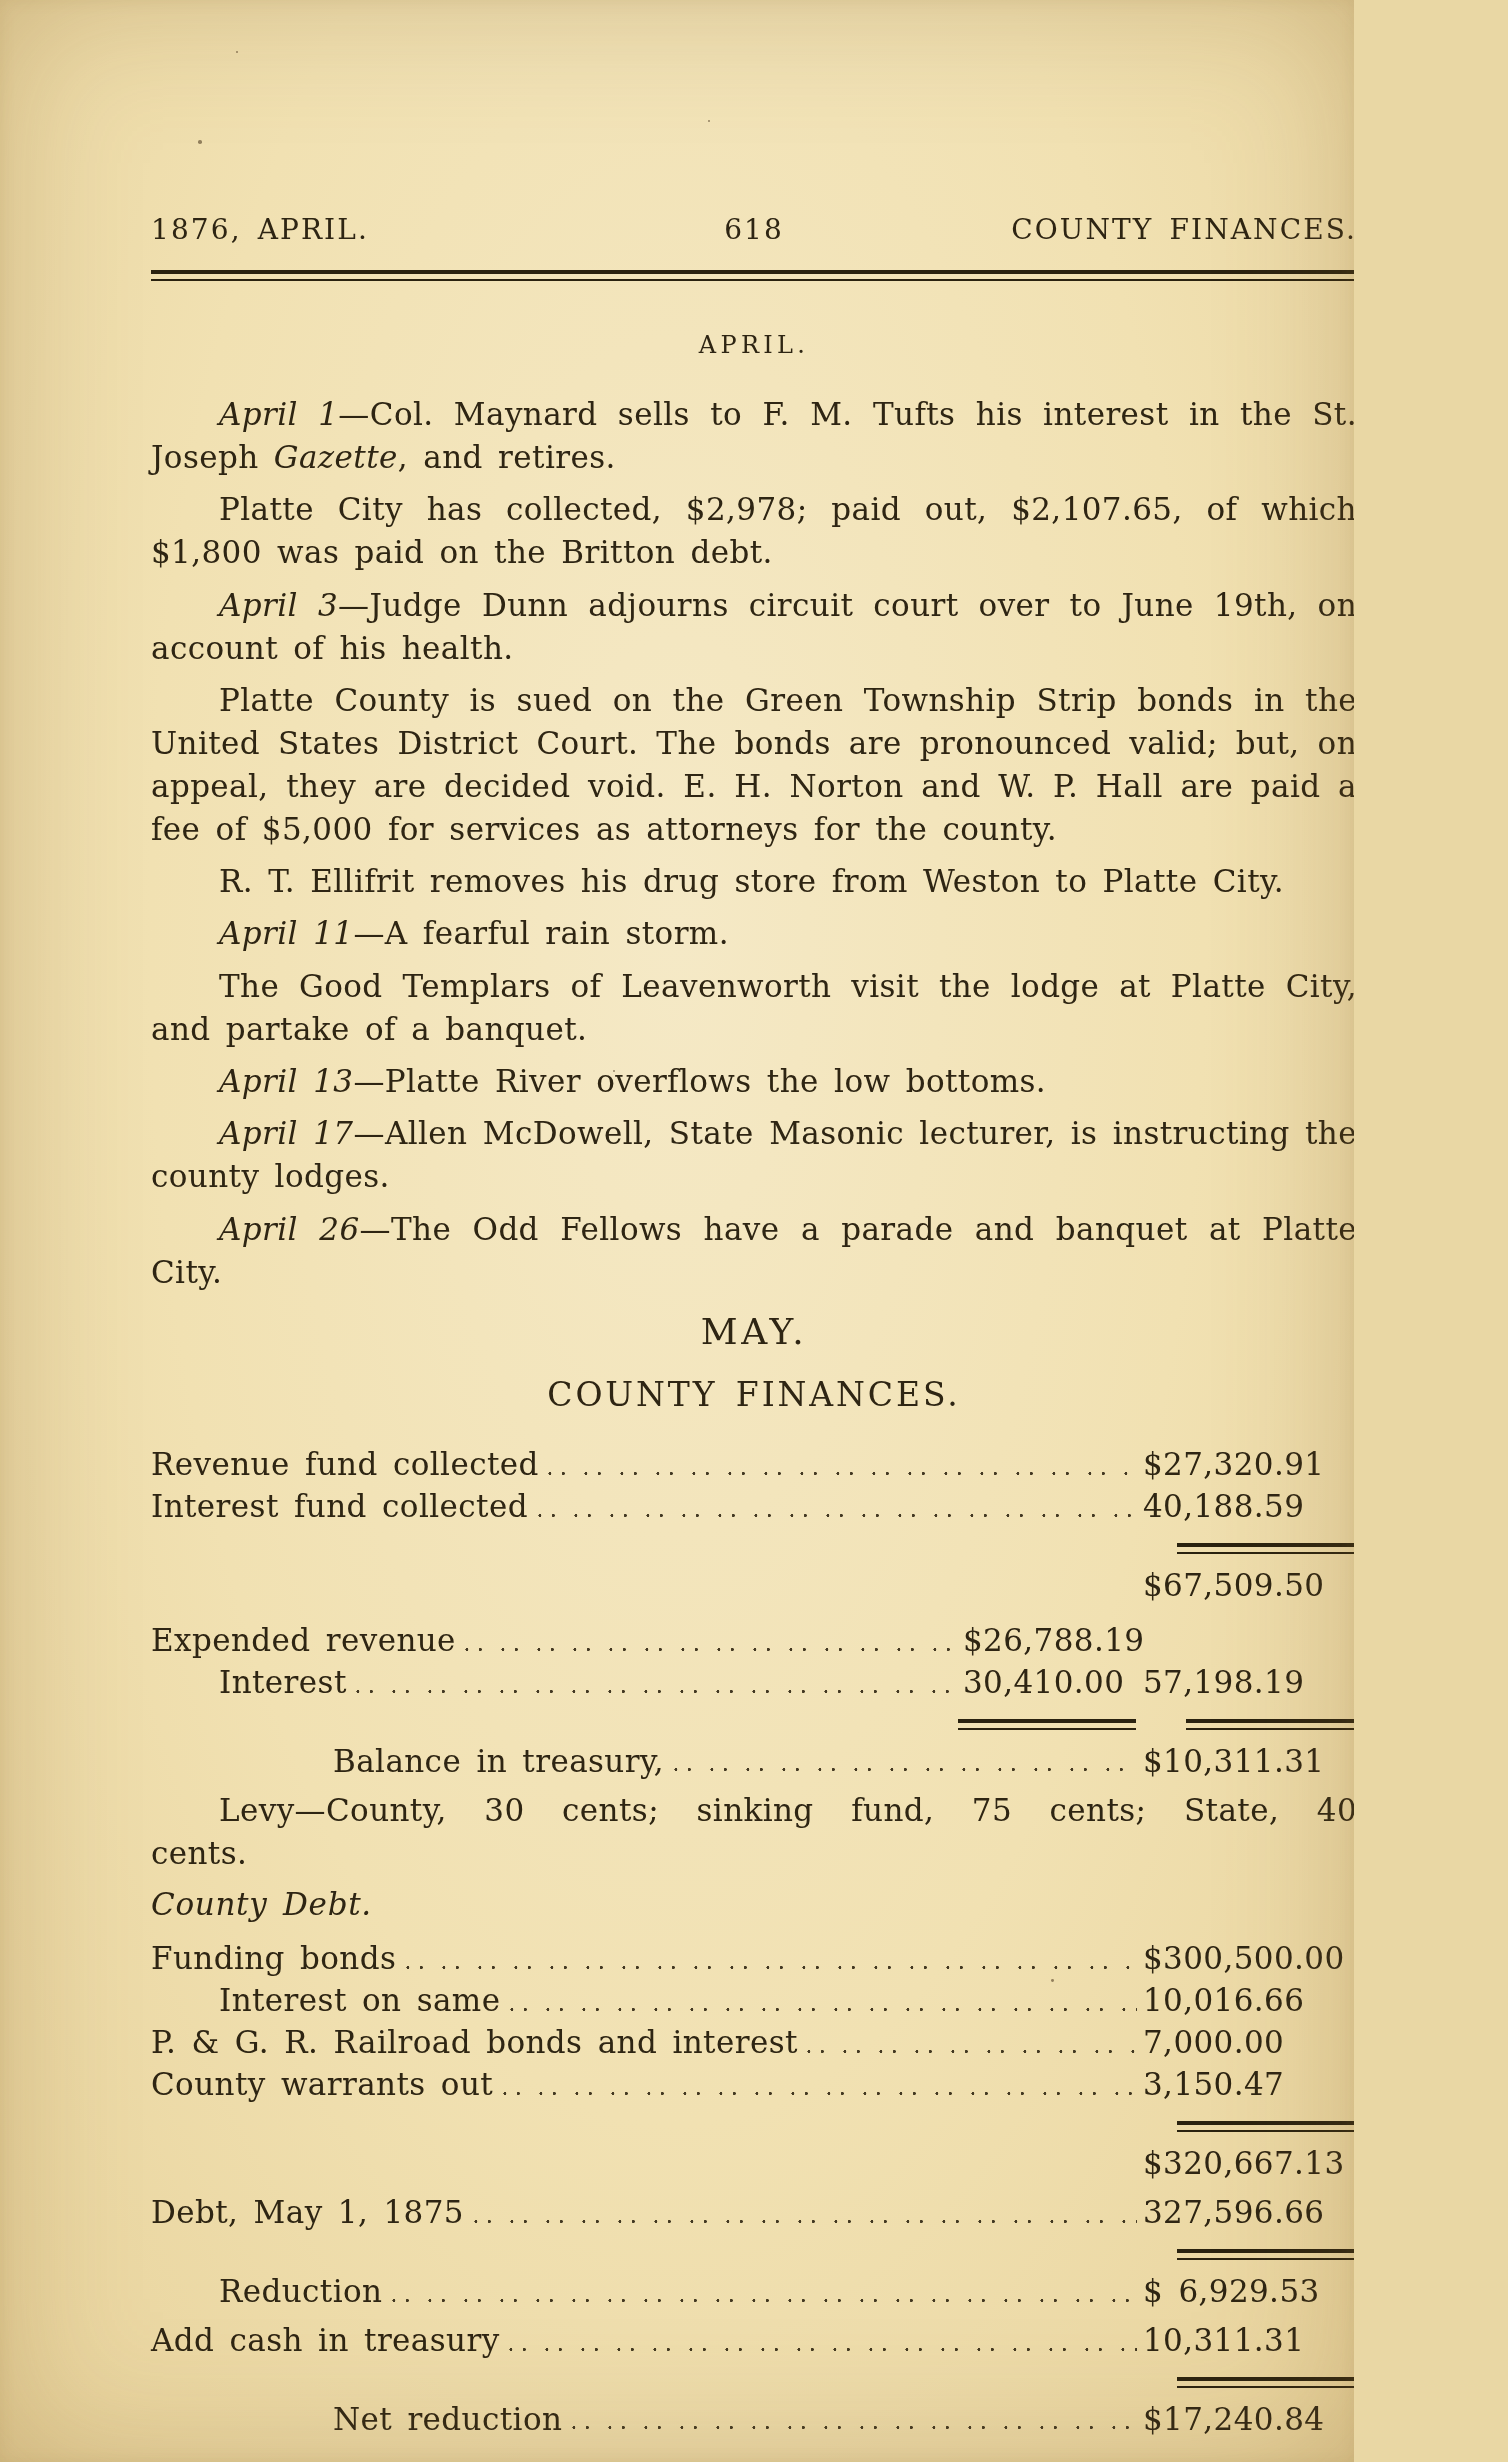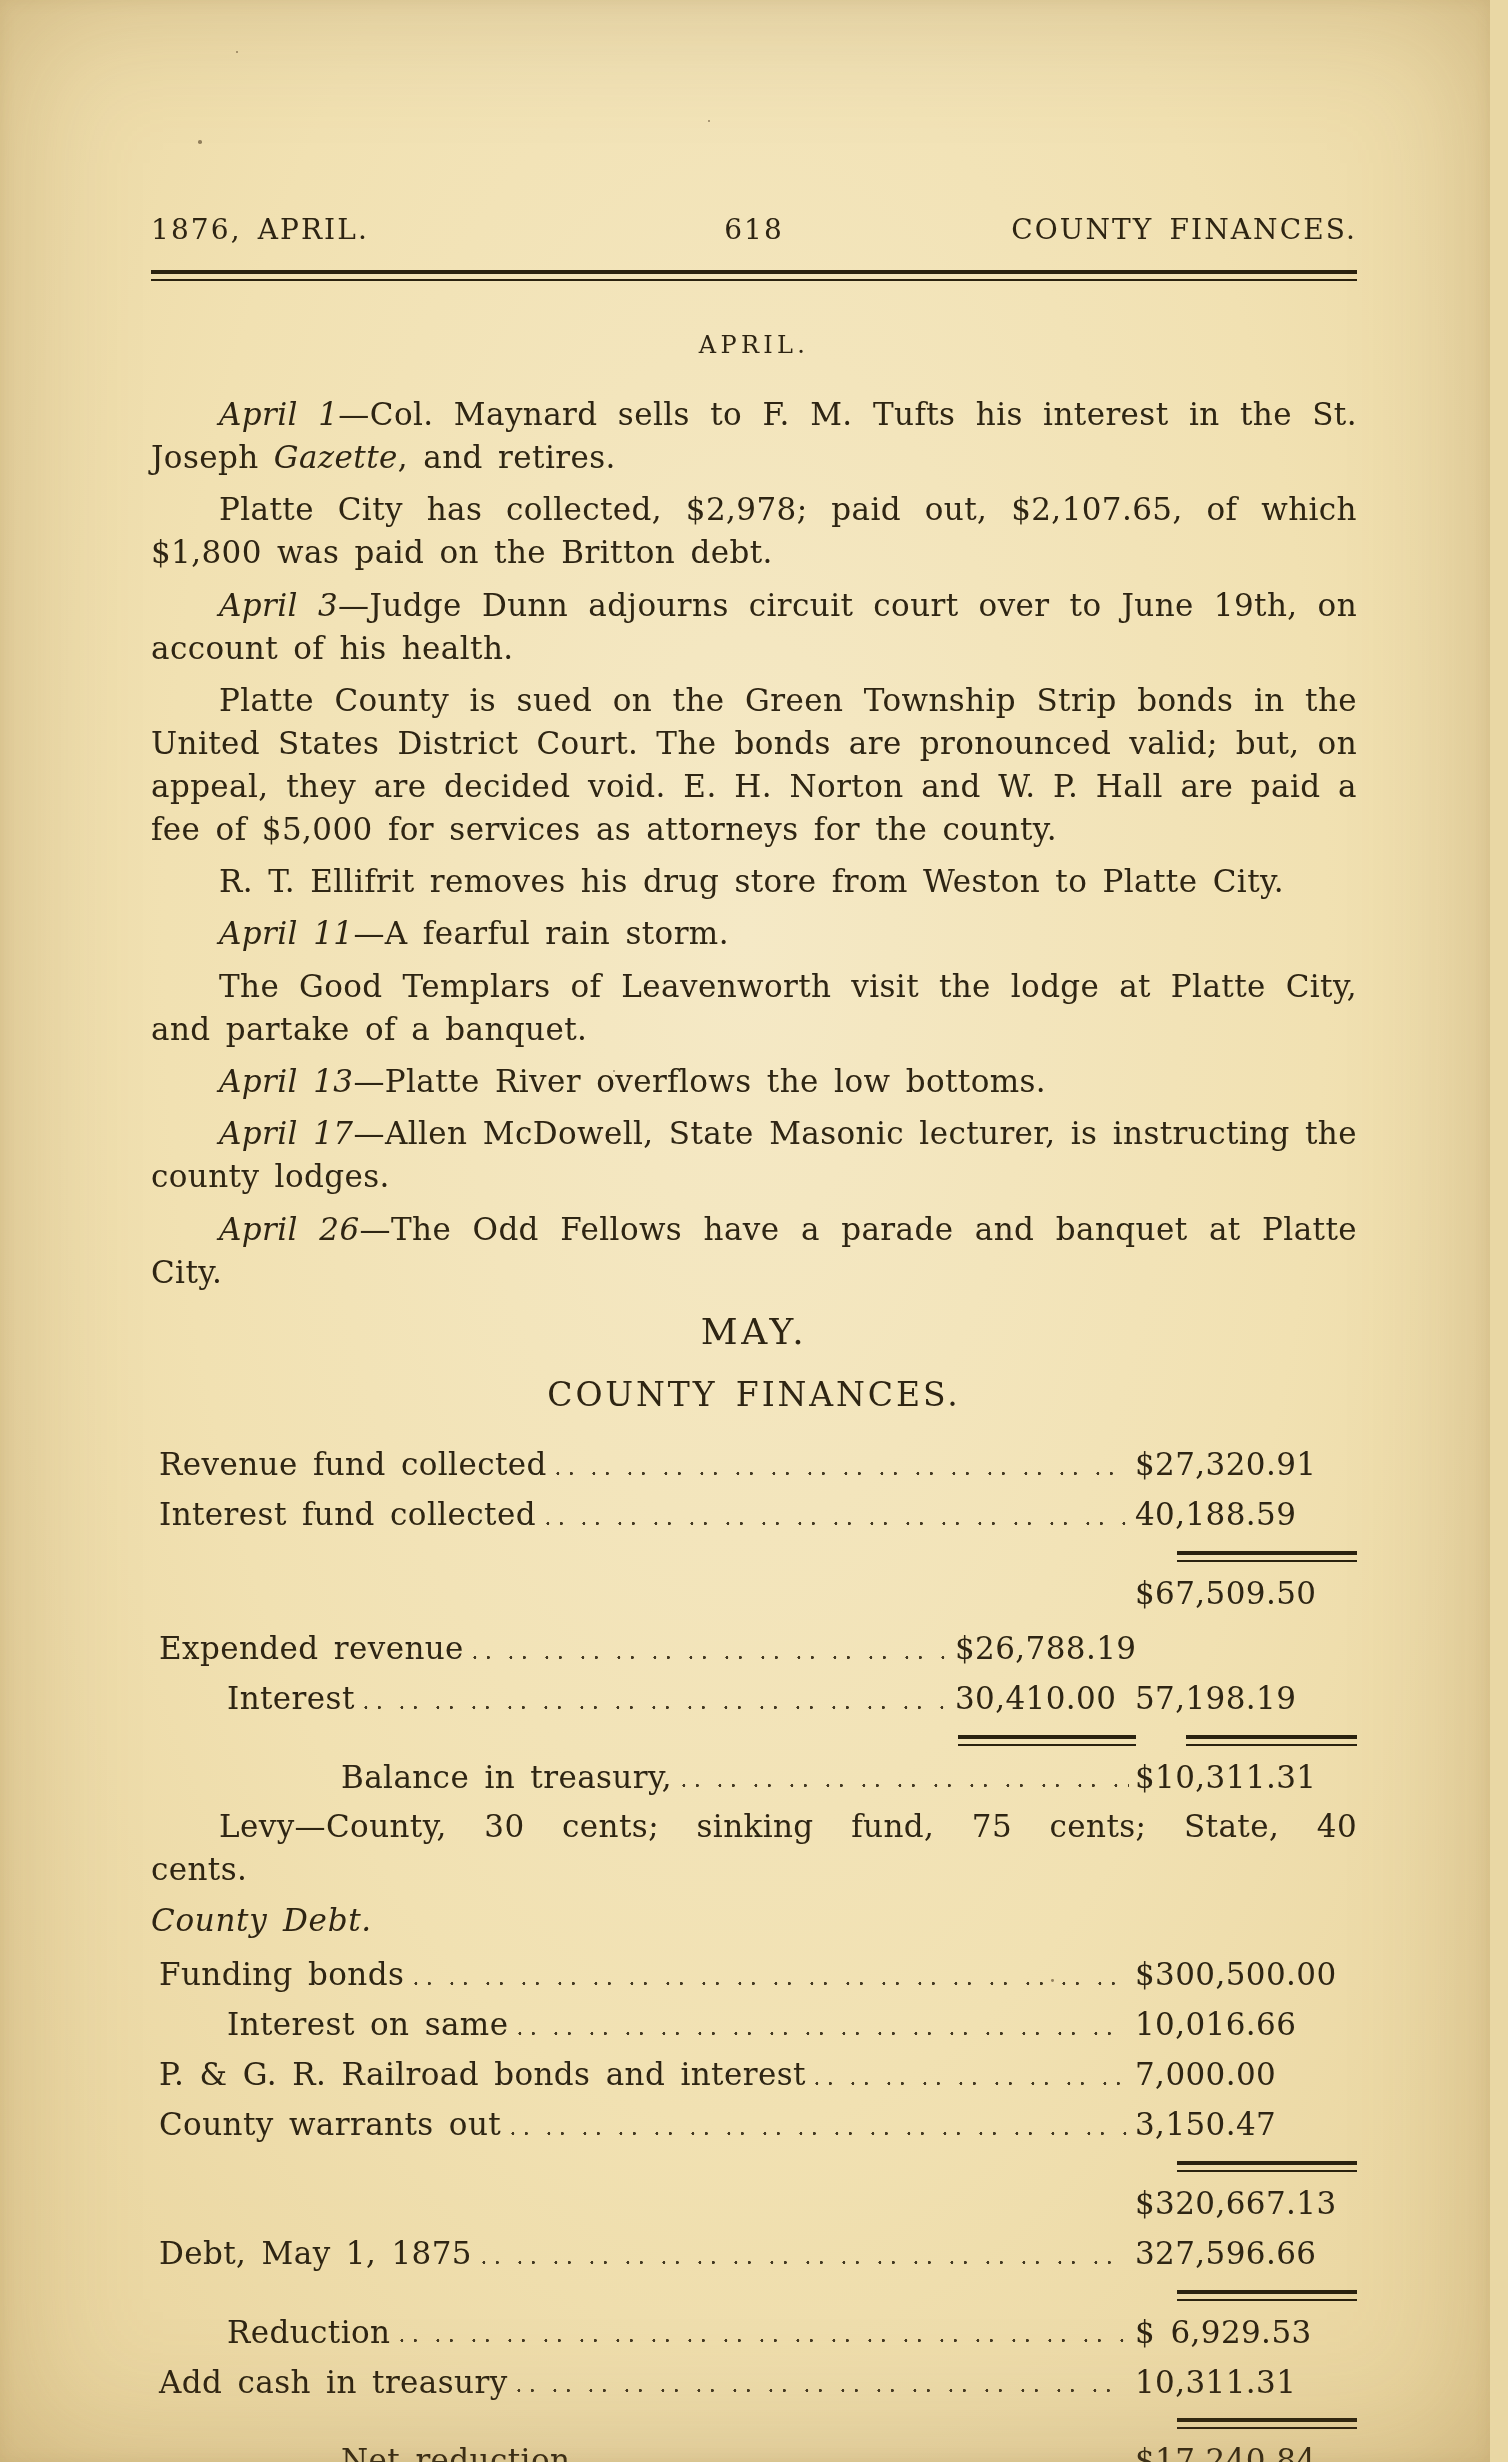--- a/index.html
+++ b/index.html
@@ -3,21 +3,21 @@
 <meta charset="utf-8">
 <style>
   html, body { margin: 0; padding: 0; }
   body {
     width: 1509px; height: 2462px;
     background: #e9d7a4;
     font-family: "DejaVu Serif", "Liberation Serif", serif;
   }
   .page {
     position: relative;
-    width: 1490px; height: 2462px;
+    width: 1354px; height: 2462px;
     overflow: hidden;
     color: #2e2513;
     background: radial-gradient(ellipse at 50% 38%, #f5e9c6 0%, #f1e1b2 55%, #e8d39c 100%);
   }
   .page::after {
     content: ""; position: absolute; inset: 0; pointer-events: none;
     box-shadow: inset 0 0 136px rgba(138, 104, 48, 0.30), inset 0 0 15.7px rgba(138, 104, 48, 0.12);
   }
   .content {
     position: absolute; left: 151px; top: 208px; width: 1206px;
@@ -41,21 +41,21 @@
   .h-cf    { text-align: center; font-size: 33px; letter-spacing: 2.9px; font-weight: normal;
              margin: 0 0 30px; line-height: 37px; }
   .h-debt  { text-align: left; font-style: italic; font-size: 31px; letter-spacing: 0.7px;
              font-weight: normal; margin: 11.4px 0 14.3px; line-height: 37px; }
   
   .para { margin: 0 0 9.3px; text-indent: 68px; text-align: justify; }
   .para i { font-style: italic; }
   .levy-l1 { display: block; text-indent: 68px; text-align: justify; text-align-last: justify; }
   .levy-l2 { display: block; text-indent: 0; }
   
-  .frow { display: flex; align-items: baseline; line-height: 42px; margin: 8px; }
+  .frow { display: flex; align-items: baseline; line-height: 42px; margin: 0; }
   .lab { white-space: nowrap; }
   .ind1 { padding-left: 68px; }
   .ind2 { padding-left: 182px; }
   .leader {
     flex: 1 1 auto; align-self: flex-end; height: 5px; margin: 0 5.7px 9.3px 8.6px;
     background-image:
       radial-gradient(circle 2.2px at 2.9px 2.5px,  rgba(48,38,18,.9) 60%, rgba(48,38,18,0) 75%),
       radial-gradient(circle 2.2px at 16.4px 2.5px, rgba(48,38,18,.9) 60%, rgba(48,38,18,0) 75%);
     background-size: 36px 5px; background-repeat: repeat-x; background-position: left bottom;
   }

